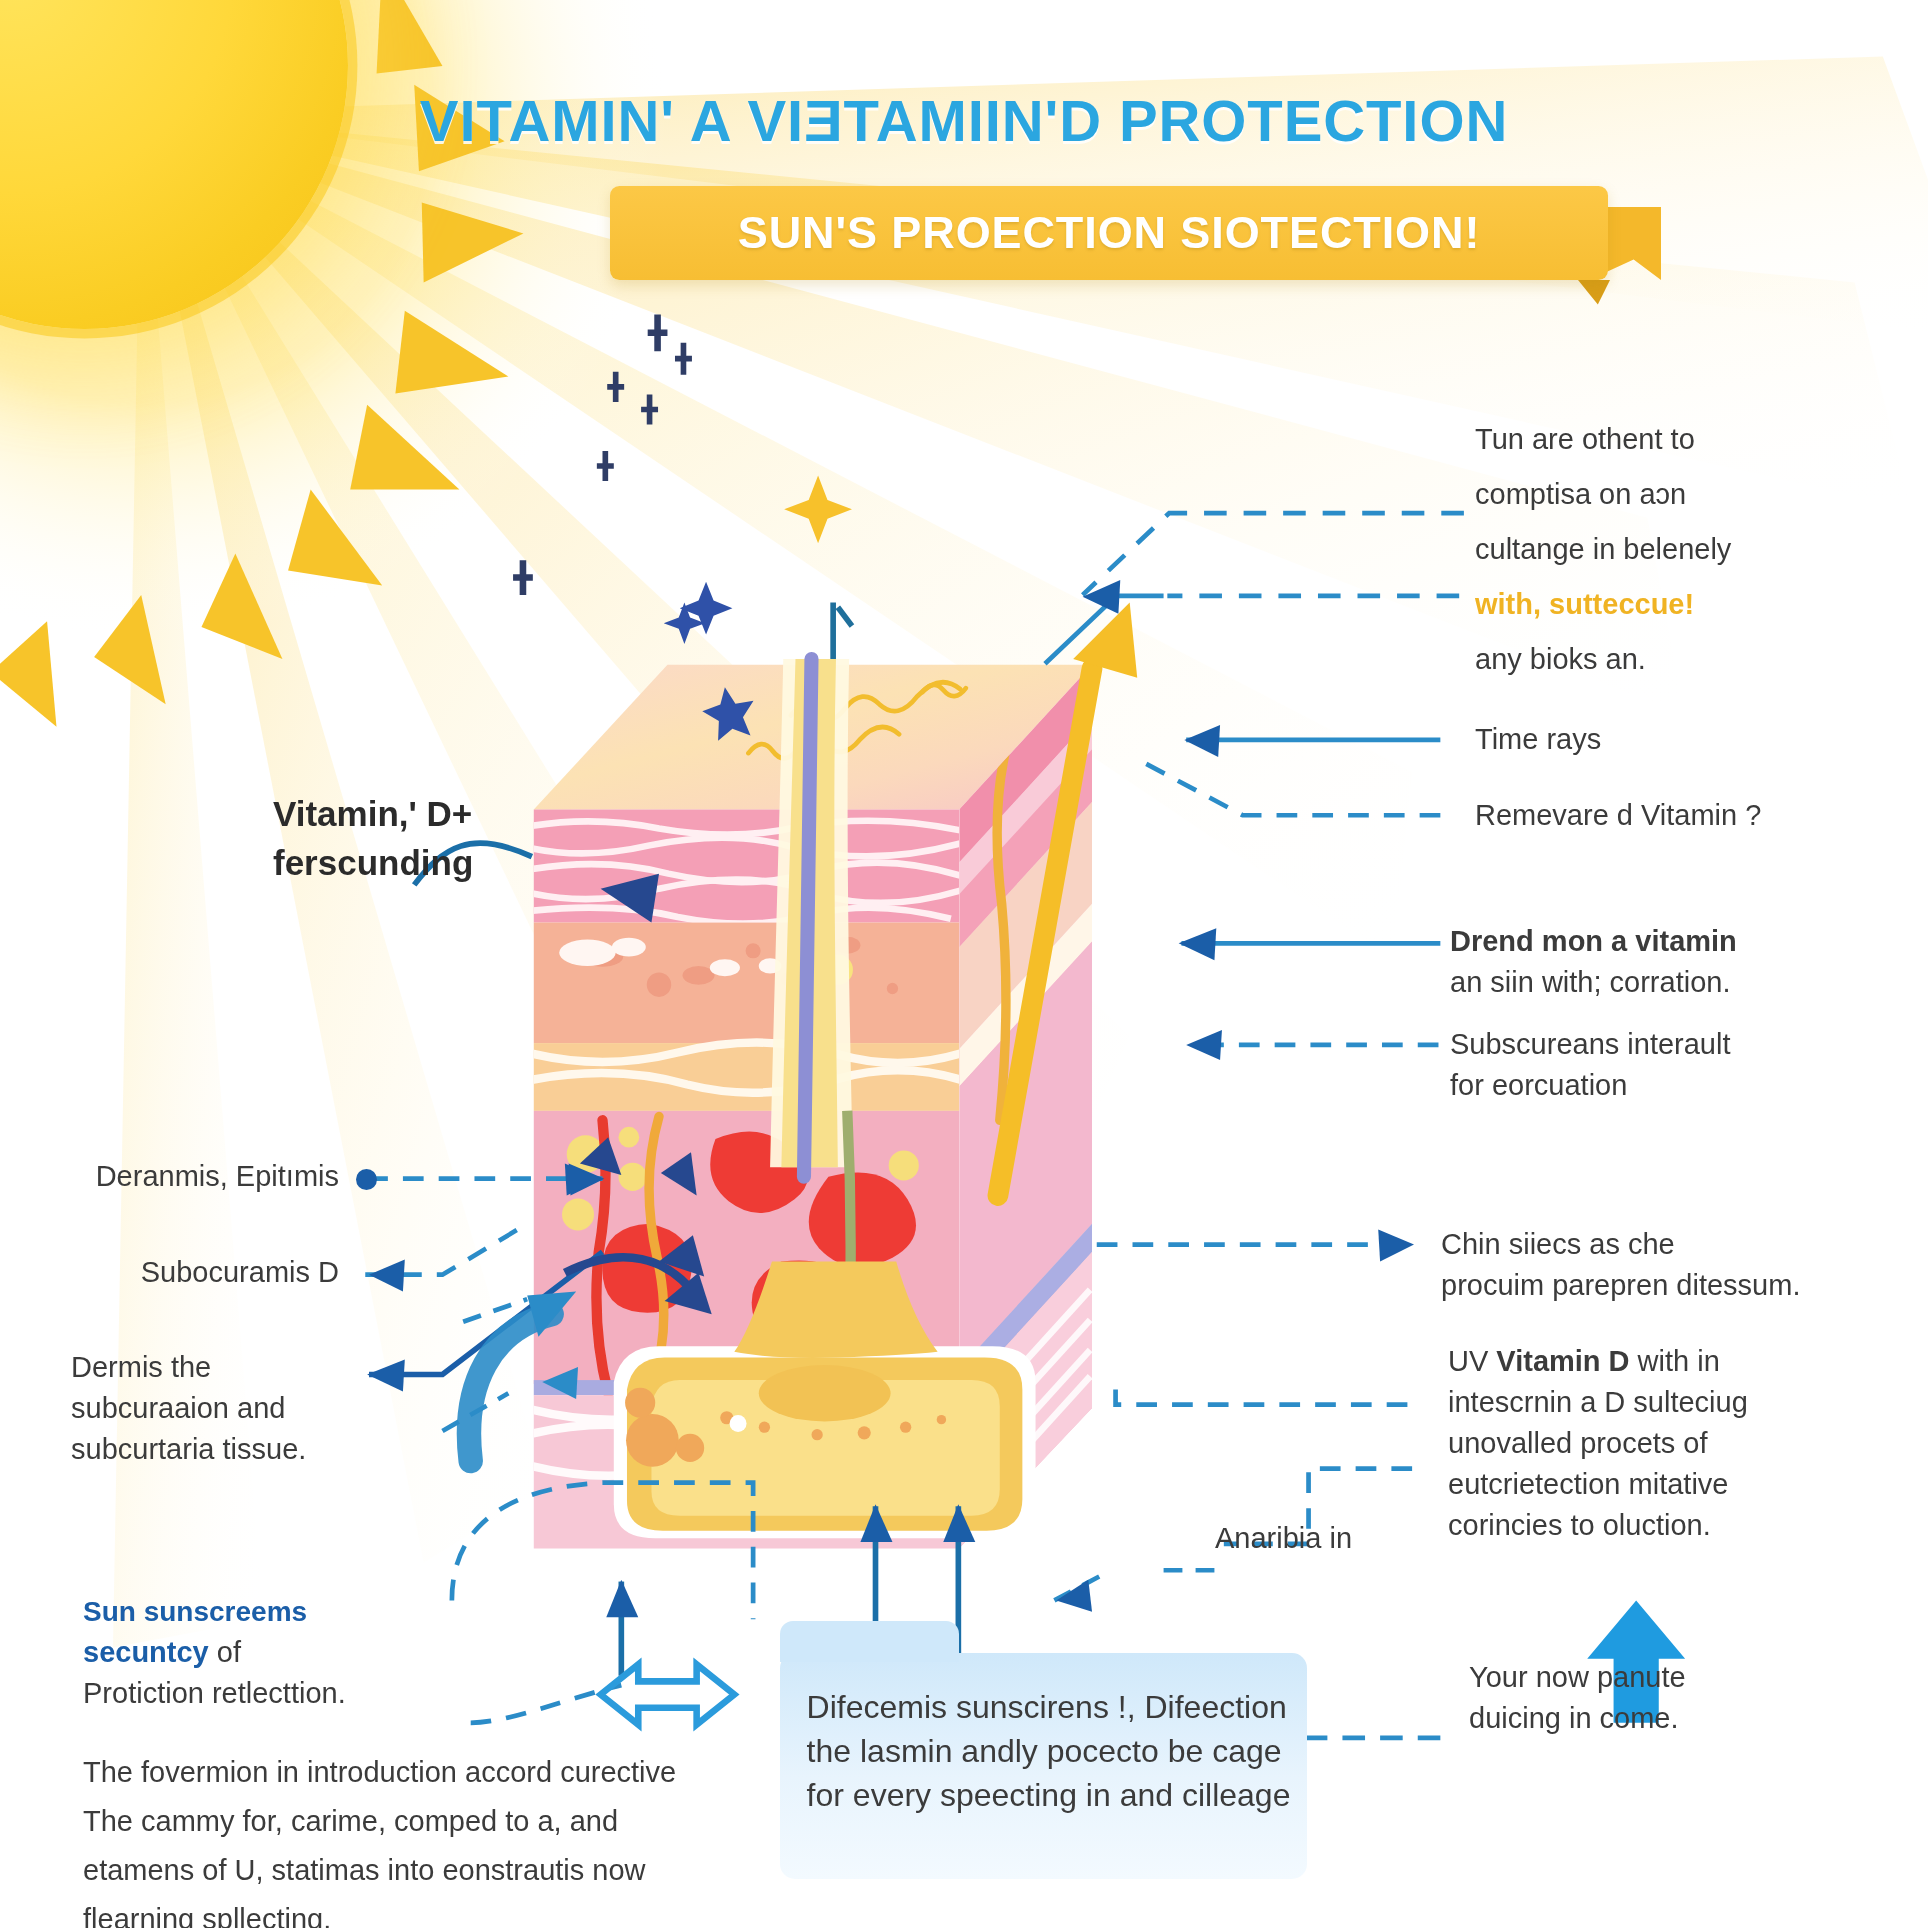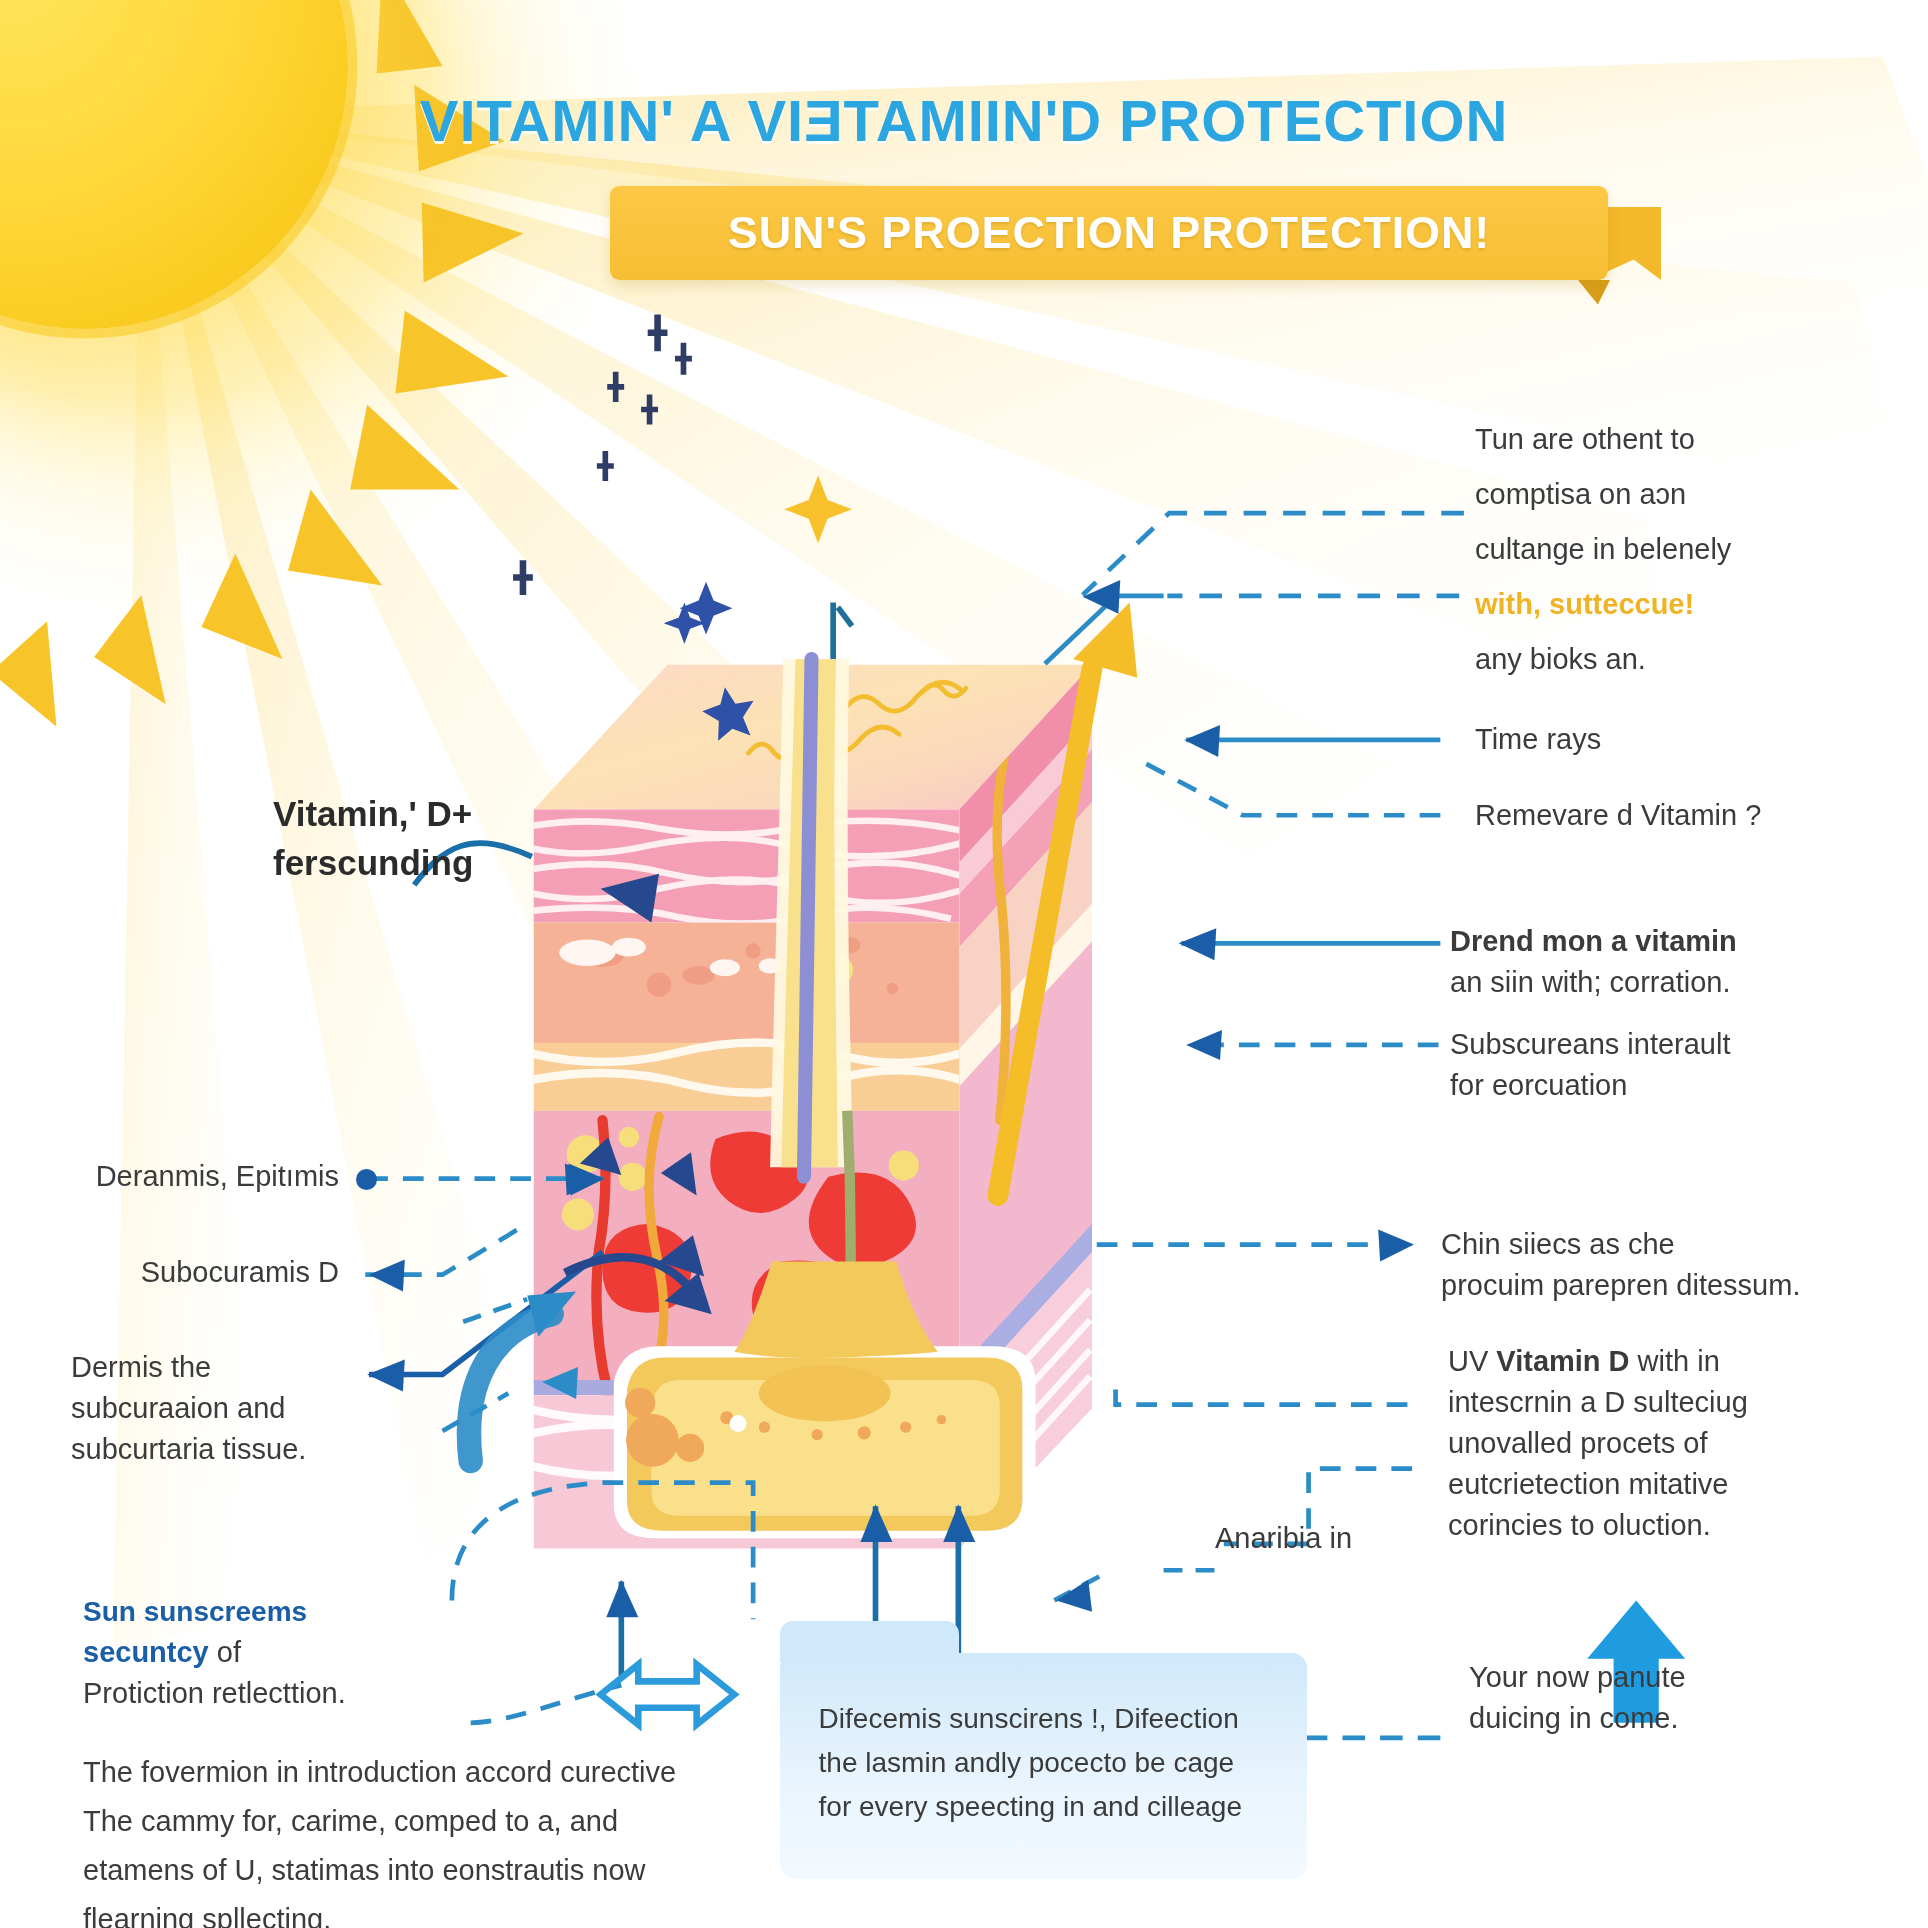--- a/index.html
+++ b/index.html
@@ -38,21 +38,21 @@
   .lbl.b{font-weight:bold;color:#2b2b2b;}
   .lbl.c{text-align:left;}
   .lbl.r{text-align:right;}
   .hl-y{color:#F0B323;font-weight:bold;}
   .hl-b{color:#1B5EA8;font-weight:bold;}
 
   .bluebox{position:absolute;left:780px;top:1653px;width:527px;height:226px;border-radius:15px;
     background:linear-gradient(180deg,#CFE8FA 0%,#E8F4FD 55%,#F3FAFF 100%);}
   .bluebox .tab{position:absolute;left:0;top:-32px;width:179px;height:41px;border-radius:13px 13px 0 0;
     background:#CFE8FA;}
-  .bluebox p{position:absolute;left:22.6px;top:28px;width:490px;margin:16px;font-size:28px;line-height:44px;color:#3b3b3b;}
+  .bluebox p{position:absolute;left:22.6px;top:28px;width:490px;margin:4px;font-size:32px;line-height:44px;color:#3b3b3b;}
 
   svg.ov{position:absolute;left:0;top:0;width:1928px;height:1928px;pointer-events:none;}
 </style>
 </head>
 <body>
 
 <div id="stage">
 
   <svg class="ov" viewBox="0 0 2048 2048">
     <defs>
@@ -103,21 +103,21 @@
   </svg>
 
   <div class="sundisc"></div>
 
   <div class="title">VITAMIN' A VIƎTAMIIN'D PROTECTION</div>
 
   <div class="ribbon-wrap">
     <div class="ribbon-tail"></div>
     <div class="ribbon-fold"></div>
     <div class="ribbon"></div>
-    <div class="ribbon-text">SUN'S PROECTION PROTECTION!</div>
+    <div class="ribbon-text">SUN'S PROECTION SIOTECTION!</div>
   </div>
 
   <svg class="ov" viewBox="0 0 2048 2048">
     <defs>
       <linearGradient id="topG" x1="0" y1="0" x2="1" y2="1">
         <stop offset="0%" stop-color="#FBD9C9"></stop>
         <stop offset="42%" stop-color="#FCE2B4"></stop>
         <stop offset="70%" stop-color="#FBD9BC"></stop>
         <stop offset="100%" stop-color="#F7C6C7"></stop>
       </linearGradient>

